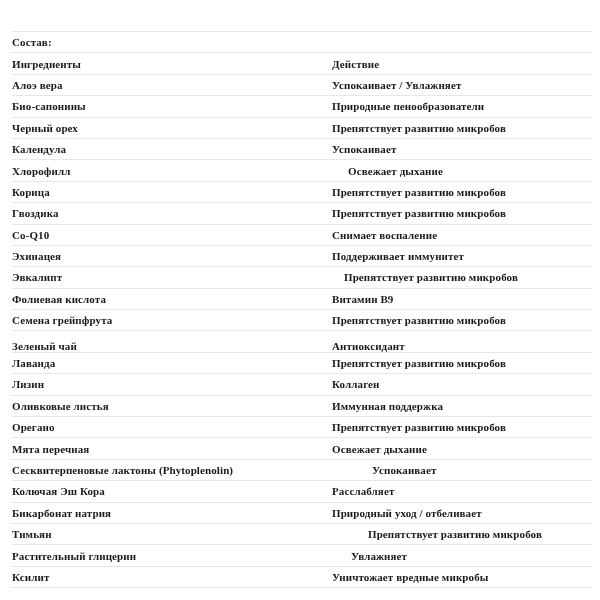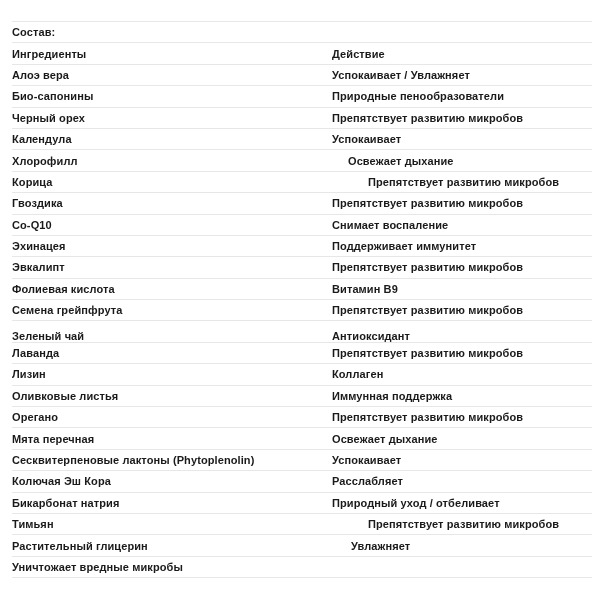--- a/index.html
+++ b/index.html
@@ -4,23 +4,24 @@
 <style>
   * { margin: 0; padding: 0; box-sizing: border-box; }
   html, body {
     width: 600px;
     height: 600px;
     background: #ffffff;
     overflow: hidden;
     font-family: "Liberation Sans", sans-serif;
   }
   .table-wrap {
-    margin: 21px 8px 0 12px;   
+    margin: 31px 8px 0 12px;   
     border-top: 1px solid #e7e7e7;
     color: #1a1a1a;
+    font-family: Liberation Serif, serif;
   }
   .row {
     display: flex;
     align-items: center;
     height: 21.4px;
     border-bottom: 1px solid #e7e7e7;
     font-size: 11px;
     font-weight: 700;
     letter-spacing: 0.1px;
     white-space: nowrap;
@@ -65,37 +66,37 @@
     <div class="cell-right">Препятствует развитию микробов</div>
   </div>
       <div class="row" style="border-bottom-color: rgb(231, 231, 231);">
     <div class="cell-left">Календула</div>
     <div class="cell-right">Успокаивает</div>
   </div>
       <div class="row" style="border-bottom-color: rgb(231, 231, 231); gap: 16px;">
     <div class="cell-left">Хлорофилл</div>
     <div class="cell-right">Освежает дыхание</div>
   </div>
-      <div class="row" style="border-bottom-color: rgb(231, 231, 231); gap: 36px;">
+      <div class="row" style="border-bottom-color: rgb(231, 231, 231);">
     <div class="cell-left">Корица</div>
     <div class="cell-right">Препятствует развитию микробов</div>
   </div>
       <div class="row" style="border-bottom-color: rgb(231, 231, 231);">
     <div class="cell-left">Гвоздика</div>
     <div class="cell-right">Препятствует развитию микробов</div>
   </div>
       <div class="row" style="border-bottom-color: rgb(231, 231, 231);">
     <div class="cell-left">Co-Q10</div>
     <div class="cell-right">Снимает воспаление</div>
   </div>
       <div class="row" style="border-bottom-color: rgb(231, 231, 231);">
     <div class="cell-left">Эхинацея</div>
     <div class="cell-right">Поддерживает иммунитет</div>
   </div>
-      <div class="row" style="border-bottom-color: rgb(231, 231, 231);">
+      <div class="row" style="border-bottom-color: rgb(231, 231, 231); gap: 12px;">
     <div class="cell-left">Эвкалипт</div>
     <div class="cell-right">Препятствует развитию микробов</div>
   </div>
       <div class="row" style="border-bottom-color: rgb(231, 231, 231);">
     <div class="cell-left">Фолиевая кислота</div>
     <div class="cell-right">Витамин B9</div>
   </div>
       <div class="row" style="border-bottom-color: rgb(231, 231, 231);">
     <div class="cell-left">Семена грейпфрута</div>
     <div class="cell-right">Препятствует развитию микробов</div>
@@ -117,37 +118,38 @@
     <div class="cell-right">Иммунная поддержка</div>
   </div>
       <div class="row" style="border-bottom-color: rgb(231, 231, 231); justify-content: center;">
     <div class="cell-left">Орегано</div>
     <div class="cell-right">Препятствует развитию микробов</div>
   </div>
       <div class="row" style="border-bottom-color: rgb(231, 231, 231);">
     <div class="cell-left">Мята перечная</div>
     <div class="cell-right">Освежает дыхание</div>
   </div>
-      <div class="row" style="border-bottom-color: rgb(231, 231, 231);">
+      <div class="row" style="border-bottom-color: rgb(231, 231, 231); gap: 40px;">
     <div class="cell-left">Сесквитерпеновые лактоны (Phytoplenolin)</div>
     <div class="cell-right">Успокаивает</div>
   </div>
       <div class="row" style="border-bottom-color: rgb(231, 231, 231);">
     <div class="cell-left">Колючая Эш Кора</div>
     <div class="cell-right">Расслабляет</div>
   </div>
       <div class="row" style="border-bottom-color: rgb(231, 231, 231);">
     <div class="cell-left">Бикарбонат натрия</div>
     <div class="cell-right">Природный уход / отбеливает</div>
   </div>
       <div class="row" style="border-bottom-color: rgb(231, 231, 231); gap: 36px;">
     <div class="cell-left">Тимьян</div>
     <div class="cell-right">Препятствует развитию микробов</div>
   </div>
       <div class="row" style="border-bottom-color: rgb(231, 231, 231); gap: 19px;">
     <div class="cell-left">Растительный глицерин</div>
     <div class="cell-right">Увлажняет</div>
   </div>
       <div class="row" style="border-bottom-color: rgb(231, 231, 231);">
+    <div class="cell-left">Ксилит</div>
     <div class="cell-right">Уничтожает вредные микробы</div>
   </div>
     </div>
 </div>
 
 </body></html>

